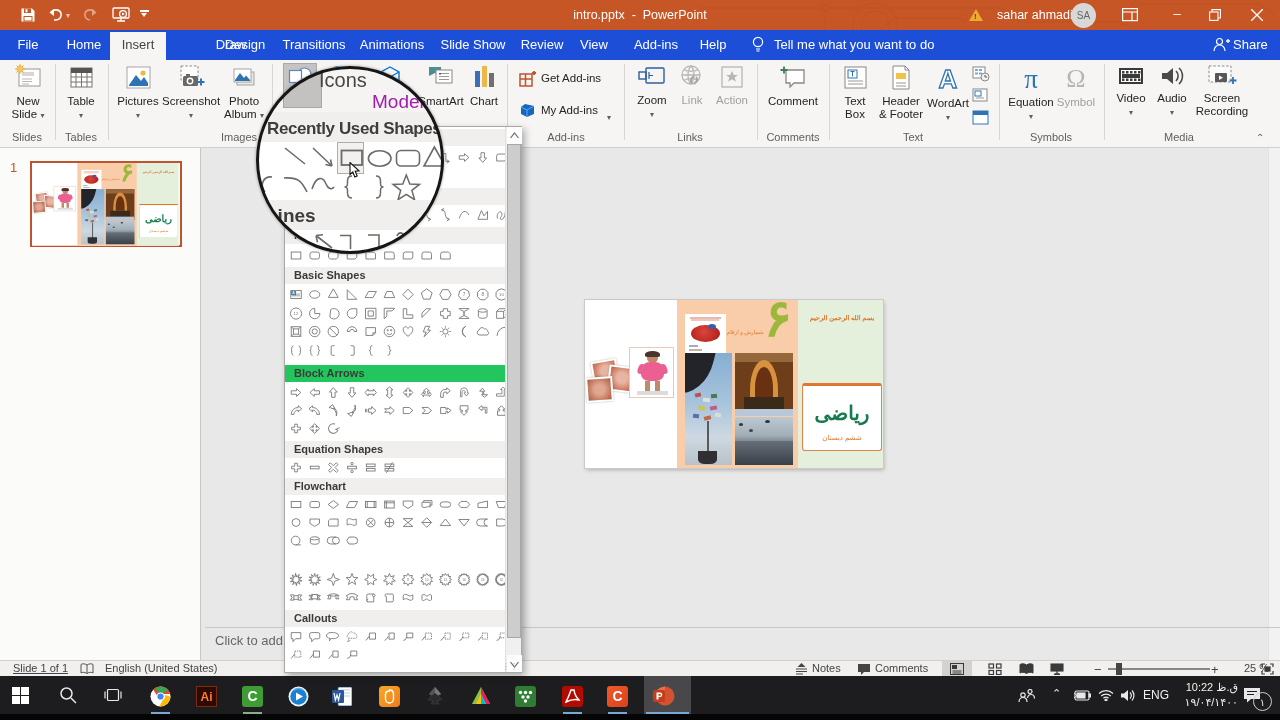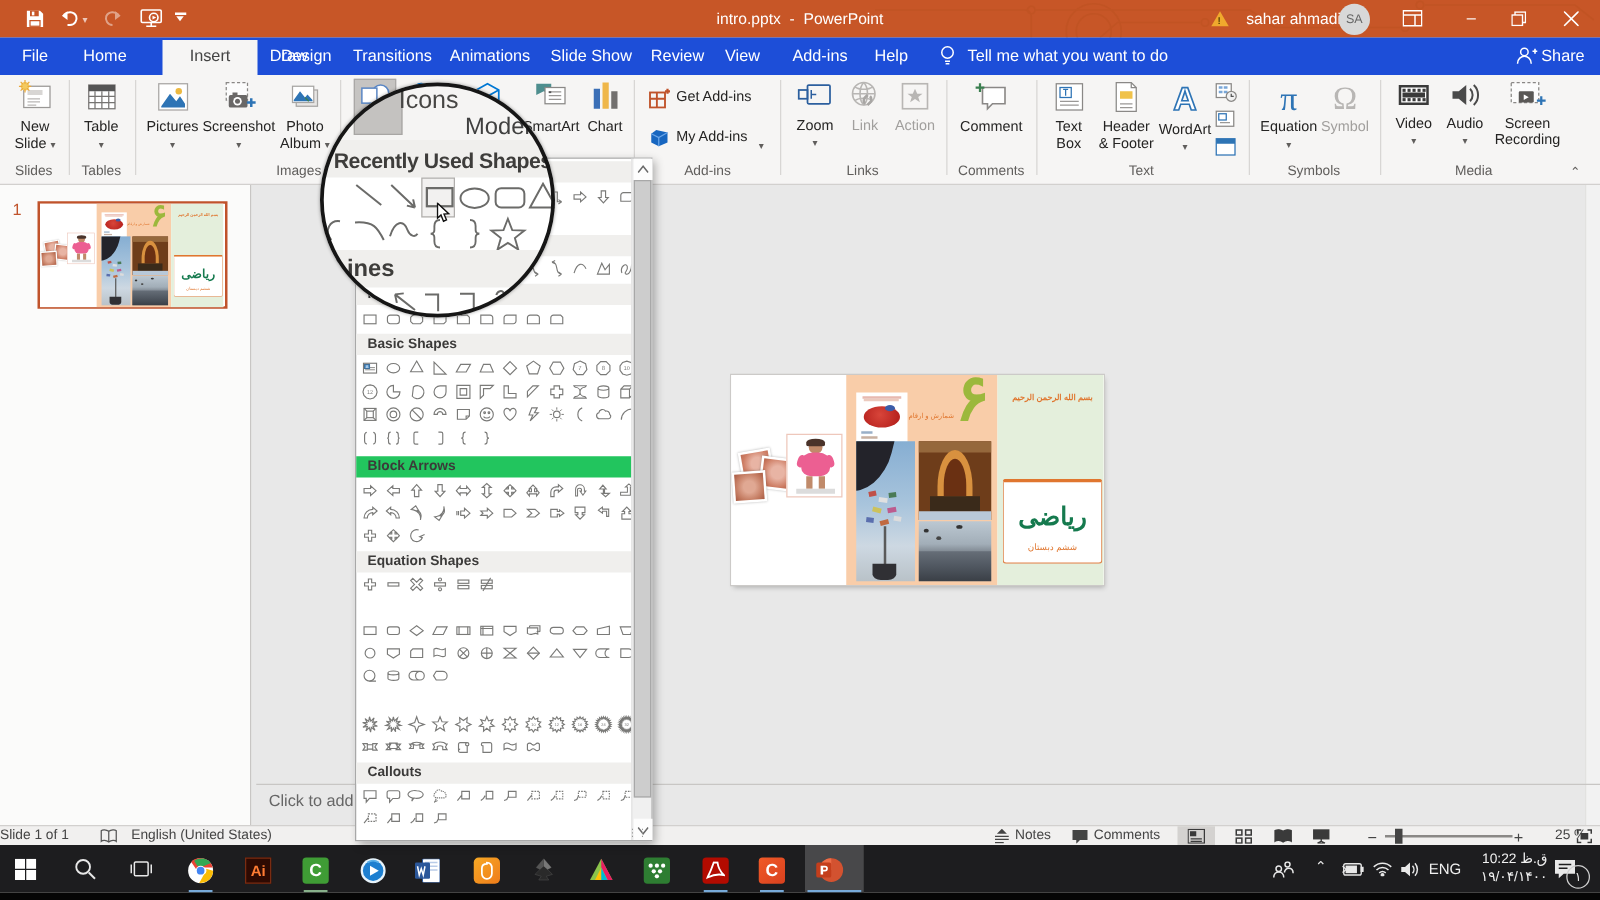--- a/index.html
+++ b/index.html
@@ -98,21 +98,21 @@
           <path d="M3 3 V0.6 H11.4 V9 H9"></path>
         </g>
       </svg>
     <svg class="abs" style="left:1251px;top:9px" width="12" height="12" viewBox="0 0 12 12">
         <path stroke="#fff" stroke-width="1.3" d="M0 0 L12 12 M12 0 L0 12"></path>
       </svg>
   </div>
   <div id="tabrow">
     <div class="tab" style="left:10px;width:36px;">File</div>
     <div class="tab" style="left:58px;width:52px;">Home</div>
-    <div class="tab active" style="left:110px;width:76px;margin-left:20px;">Insert</div>
+    <div class="tab active" style="left:110px;width:56px;">Insert</div>
     <div class="tab" style="left:168px;width:46px;margin-left:40px;">Draw</div>
     <div class="tab" style="left:216px;width:58px;">Design</div>
     <div class="tab" style="left:276px;width:76px;">Transitions</div>
     <div class="tab" style="left:352px;width:80px;">Animations</div>
     <div class="tab" style="left:434px;width:78px;">Slide Show</div>
     <div class="tab" style="left:514px;width:56px;">Review</div>
     <div class="tab" style="left:572px;width:44px;">View</div>
     <div class="tab" style="left:627px;width:58px;">Add-ins</div>
     <div class="tab" style="left:692px;width:42px;">Help</div>
     <svg class="abs" style="left:751px;top:6px" width="14" height="17" viewBox="0 0 14 17">
@@ -534,21 +534,21 @@
 <div class="abs" style="left:213px;top:0;width:85px;height:168px;background:#e4efdc;"></div>
 <div class="abs" style="left:222px;top:14px;width:70px;height:10px;font-size:6.5px;font-weight:bold;color:#e0762f;text-align:center;direction:rtl;white-space:nowrap;">بسم الله الرحمن الرحيم</div>
 <div class="abs" style="left:217px;top:83px;width:80px;height:68px;background:#fff;border:1px solid #e0834a;border-top:3px solid #e0762f;border-radius:3px;">
  <div class="abs" style="left:0;top:15px;width:78px;font-size:20px;font-weight:bold;color:#157a4e;text-align:center;direction:rtl;">ریاضی</div>
  <div class="abs" style="left:0;top:48px;width:78px;font-size:7px;color:#e0762f;text-align:center;direction:rtl;">ششم دبستان</div>
 </div>
 </div>
     </div>
   </div>
   <div id="statusbar">
-    <div class="abs" style="left:0;top:1px;">Slide 1 of 1</div>
+    <div class="abs" style="left:13px;top:1px;text-decoration:underline;">Slide 1 of 1</div>
     <svg class="abs" style="left:80px;top:2px;" width="14" height="12" viewBox="0 0 14 12">
         <g fill="none" stroke="#555" stroke-width="1">
           <path d="M7 2 C5 0.5 2 0.5 1 1.5 V10 C2 9 5 9 7 10.5 C9 9 12 9 13 10 V1.5 C12 0.5 9 0.5 7 2z"></path>
           <path d="M7 2v8.5"></path>
         </g>
       </svg>
     <div class="abs" style="left:105px;top:1px;">English (United States)</div>
     <svg class="abs" style="left:795px;top:2px;" width="13" height="12" viewBox="0 0 13 12">
         <path d="M6.5 0l4 4h-8z" fill="#444"></path>
         <path d="M1 6h11M1 8.5h11M1 11h7" stroke="#444"></path>
@@ -736,20 +736,21 @@
     <div class="abs" style="left:1253px;top:16px;width:19px;height:19px;border-radius:50%;border:1.5px solid #cfcfcf;color:#e8e8e8;font-size:10px;text-align:center;line-height:19px;">۱</div>
   </div>
   <div id="blackstrip"></div>
 <div id="shapespanel" style="position:absolute;left:284px;top:126px;width:238px;height:547px;background:#fff;border:1px solid #a8a8a8;box-shadow:3px 3px 7px rgba(0,0,0,0.3);z-index:40;">
 <div class="abs" style="left:0;top:2px;width:221px;height:17px;background:#f0efed;font-size:11px;font-weight:bold;color:#3b3a39;padding:2px 0 0 9px;">Recently Used Shapes</div>
 <div class="abs" style="left:0;top:61px;width:221px;height:17px;background:#f0efed;font-size:11px;font-weight:bold;color:#3b3a39;padding:2px 0 0 9px;">Lines</div>
 <div class="abs" style="left:0;top:100px;width:221px;height:17px;background:#f0efed;font-size:11px;font-weight:bold;color:#3b3a39;padding:2px 0 0 9px;">Rectangles</div>
 <div class="abs" style="left:0;top:140px;width:221px;height:17px;background:#f0efed;font-size:11px;font-weight:bold;color:#3b3a39;padding:2px 0 0 9px;">Basic Shapes</div>
 <div class="abs" style="left:0;top:238px;width:221px;height:17px;background:#22c55e;font-size:11px;font-weight:bold;color:#3b3a39;padding:2px 0 0 9px;">Block Arrows</div>
 <div class="abs" style="left:0;top:314px;width:221px;height:17px;background:#f0efed;font-size:11px;font-weight:bold;color:#3b3a39;padding:2px 0 0 9px;">Equation Shapes</div>
+<div class="abs" style="left:0;top:351px;width:221px;height:17px;background:#f0efed;font-size:11px;font-weight:bold;color:#3b3a39;padding:2px 0 0 9px;">Flowchart</div>
 <div class="abs" style="left:0;top:483px;width:221px;height:17px;background:#f0efed;font-size:11px;font-weight:bold;color:#3b3a39;padding:2px 0 0 9px;">Callouts</div>
 <svg style="position:absolute;left:0;top:0;" width="224" height="546" viewBox="0 0 224 546">
         <defs>
           <g id="s-line">
             <path d="M2 2 L13 13"></path>
           </g>
           <g id="s-arrow">
             <path d="M2 2 L12 12 M12 12 l-4 -1 M12 12 l-1 -4"></path>
           </g>
           <g id="s-dblarrow">
@@ -1788,21 +1789,21 @@
           <path d="M0.5 1 L4.5 6 L8.5 1" fill="none" stroke="#6a6a6a" stroke-width="1.2"></path>
         </svg>
       </div>
 <div class="abs" style="right:3px;bottom:1px;color:#9a9a9a;font-size:8px;">⋮⋮</div>
 </div>
 <div id="loupeclip" style="position:absolute;left:256px;top:66px;width:188px;height:188px;border-radius:50%;overflow:hidden;z-index:50;background:#f5f4f3;">
   <div class="abs" style="left:0;top:46px;width:188px;height:142px;background:#fff;"></div>
   <div class="abs" style="left:0;top:46px;width:188px;height:30px;background:#f0efed;"></div>
   <div class="abs" style="left:27px;top:-8px;width:39px;height:50px;background:#c4c2c0;border:1px solid #a8a6a4;"></div>
   <div class="abs" style="left:63px;top:3px;font-size:20px;color:#474644;">Icons</div>
-  <div class="abs" style="left:116px;top:25px;font-size:19px;color:#404040;">Model</div>
+  <div class="abs" style="left:116px;top:25px;font-size:19px;color:#a21caf;">Model</div>
   <div class="abs" style="left:11px;top:53px;font-size:17px;font-weight:bold;color:#3e3d3b;letter-spacing:-0.4px;white-space:nowrap;">Recently Used Shapes</div>
   <div class="abs" style="left:81px;top:76px;width:27px;height:32px;background:#f2f1f0;border:1px solid #b0aeac;"></div>
   <svg class="abs" style="left:0;top:0;" width="188" height="188" viewBox="0 0 188 188">
     <g fill="none" stroke="#6b6b69" stroke-width="1.6">
       <path d="M29 82 L49 98"></path>
       <path d="M57 82 L76 100 M76 100 l-6.5 -1.5 M76 100 l-1.5 -6.5"></path>
       <rect x="85.5" y="84.5" width="20.5" height="14.5" stroke-width="1.8"></rect>
       <ellipse cx="123.7" cy="92.5" rx="11.3" ry="7.8"></ellipse>
       <rect x="140.5" y="84.5" width="23" height="15.5" rx="4.5"></rect>
       <polygon points="178.4,81 189,100 168,100"></polygon>

